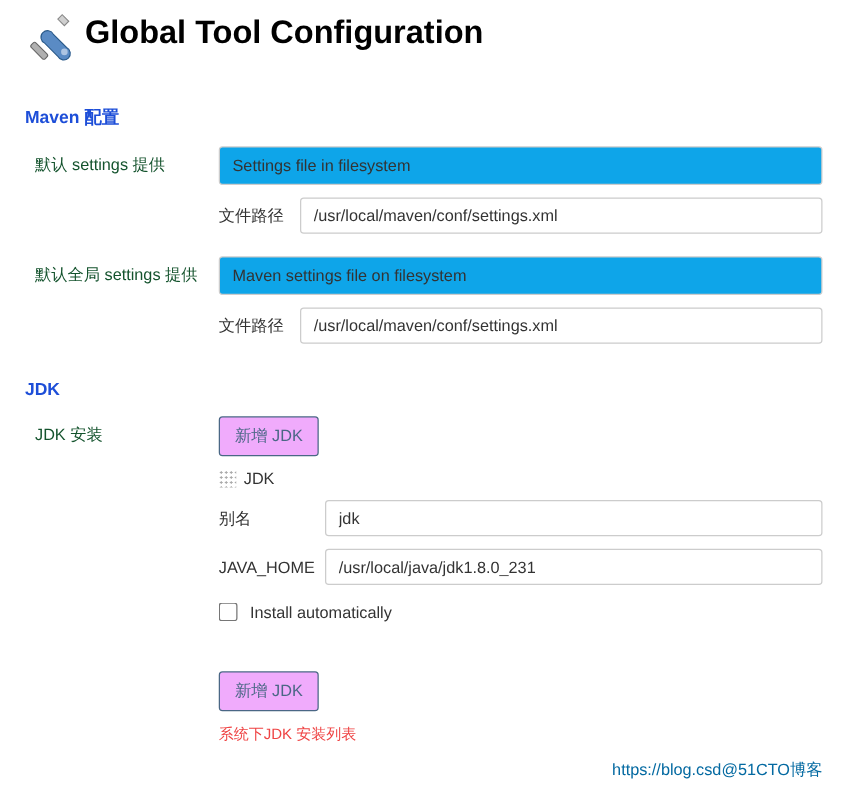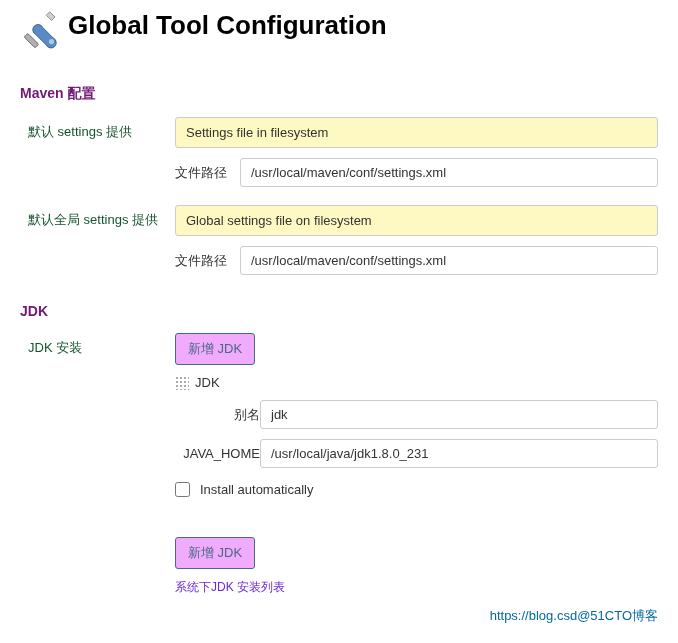--- a/index.html
+++ b/index.html
@@ -27,21 +27,21 @@
     }
     .tools-icon svg {
       width: 42px;
       height: 42px;
     }
     .section-header {
       font-weight: bold;
       font-size: 14px;
       margin-top: 18px;
       margin-bottom: 14px;
-      color: #701a75;
+      color: #1d4ed8;
     }
     .form-row {
       display: flex;
       align-items: flex-start;
       margin-bottom: 8px;
     }
     .form-label {
       width: 155px;
       flex-shrink: 0;
       padding-top: 6px;
@@ -52,40 +52,39 @@
     .form-content {
       flex: 1;
     }
     .select-box {
       width: 100%;
       border: 1px solid #ccc;
       border-radius: 3px;
       padding: 7px 10px;
       font-size: 13px;
       color: #333;
-      background: #fef9c3;
+      background: #0ea5e9;
       margin-bottom: 10px;
     }
     .sub-row {
       display: flex;
       align-items: center;
       margin-bottom: 10px;
     }
     .sub-label {
       width: 65px;
       flex-shrink: 0;
       font-size: 13px;
       color: #333;
     }
     .sub-label-wide {
       width: 85px;
       flex-shrink: 0;
       font-size: 13px;
       color: #333;
-      text-align: right;
     }
     .text-input {
       flex: 1;
       border: 1px solid #ccc;
       border-radius: 3px;
       padding: 6px 10px;
       font-size: 13px;
       color: #333;
       font-family: inherit;
     }
@@ -132,21 +131,21 @@
       width: 15px;
       height: 15px;
       cursor: pointer;
     }
     .checkbox-label {
       font-size: 13px;
       color: #333;
     }
     .list-note {
       font-size: 12px;
-      color: #6d28d9;
+      color: #ef4444;
       margin-top: 10px;
     }
     .watermark {
       position: fixed;
       bottom: 18px;
       right: 20px;
       font-size: 13px;
       color: #0369a1;
       pointer-events: none;
     }
@@ -175,21 +174,21 @@
     <div class="sub-row">
       <div class="sub-label">文件路径</div>
       <input type="text" class="text-input" value="/usr/local/maven/conf/settings.xml" style="">
     </div>
   </div>
 </div>
 
 <div class="form-row">
   <div class="form-label">默认全局 settings 提供</div>
   <div class="form-content">
-    <div class="select-box">Global settings file on filesystem</div>
+    <div class="select-box">Maven settings file on filesystem</div>
     <div class="sub-row">
       <div class="sub-label">文件路径</div>
       <input type="text" class="text-input" value="/usr/local/maven/conf/settings.xml" style="">
     </div>
   </div>
 </div>
 
 <div class="section-header">JDK</div>
 
 <div class="form-row">

